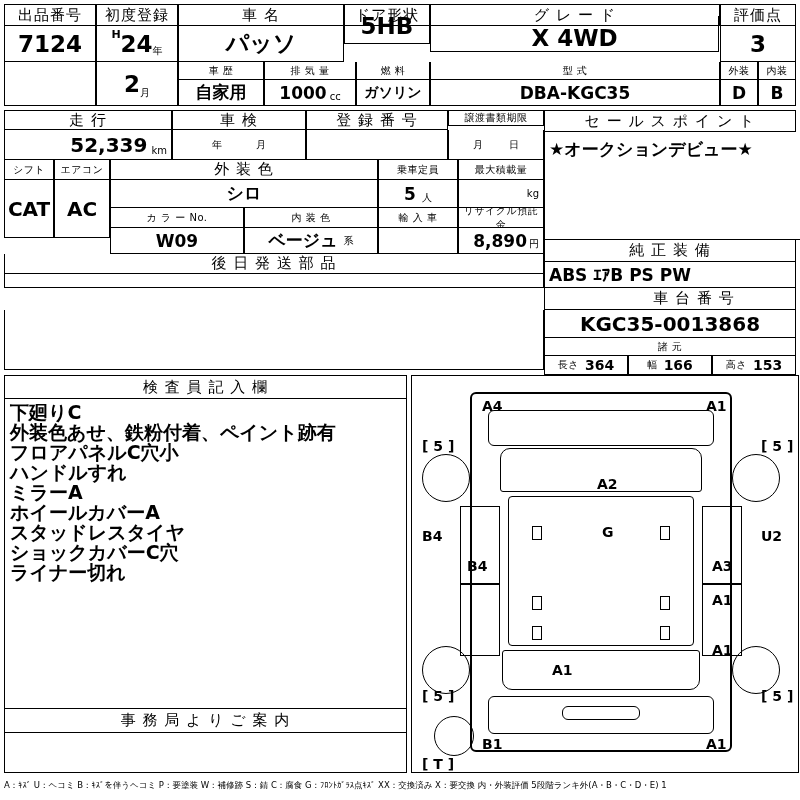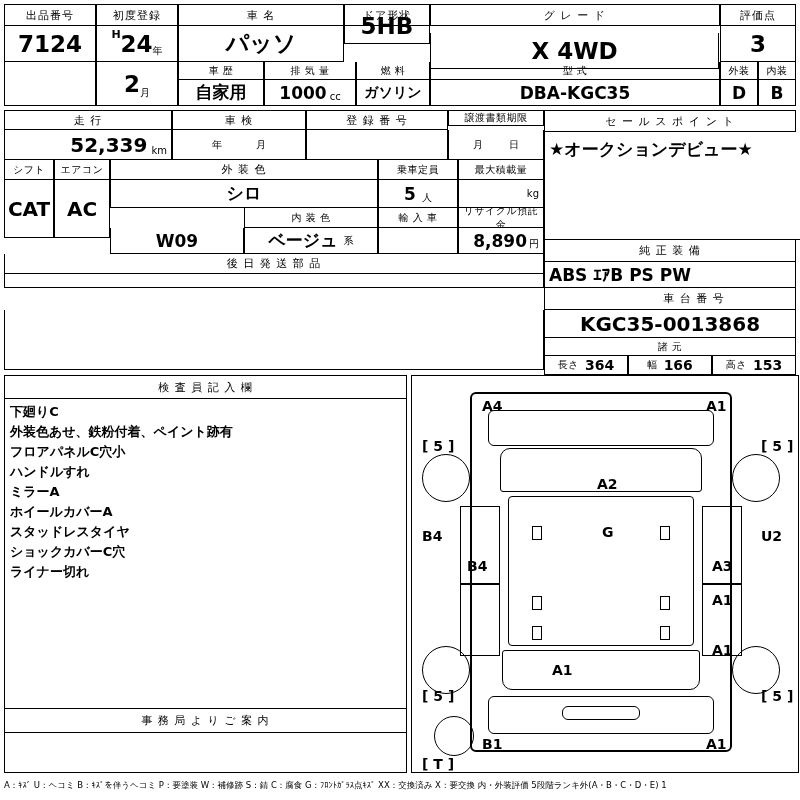--- a/index.html
+++ b/index.html
@@ -1,29 +1,29 @@
 <!DOCTYPE html>
 <html><head>
 <meta charset="utf-8">
 <style>
   html,body{margin:0;padding:0;background:#fff;}
   body{width:800px;height:800px;font-family:"DejaVu Sans","Liberation Sans",sans-serif;color:#000;}
   .sheet{position:relative;width:800px;height:800px;box-sizing:border-box;}
   .bx{position:absolute;box-sizing:border-box;border:1px solid #000;display:flex;align-items:center;justify-content:center;text-align:center;overflow:hidden;}
-  .lbl{font-size:11px;letter-spacing:1px;}
+  .lbl{font-size:15px;letter-spacing:1px;}
   .lbl-sm{font-size:10px;letter-spacing:0.5px;}
   .val{font-size:20px;font-weight:bold;}
   .val-lg{font-size:23px;font-weight:bold;}
   .val-md{font-size:17px;font-weight:bold;}
   .val-sm{font-size:14px;font-weight:bold;}
   .lft{justify-content:flex-start;padding-left:4px;text-align:left;}
   .rgt{justify-content:flex-end;padding-right:4px;text-align:right;}
   .sub{font-size:10px;font-weight:normal;}
   .stack{flex-direction:column;}
-  .notes{position:absolute;box-sizing:border-box;font-size:13px;font-weight:bold;line-height:20px;text-align:left;}
+  .notes{position:absolute;box-sizing:border-box;font-size:19px;font-weight:bold;line-height:20px;text-align:left;}
   .footer{position:absolute;left:4px;top:780px;font-size:8.5px;letter-spacing:0px;white-space:nowrap;}
   .diagram{position:absolute;left:411px;top:375px;width:388px;height:398px;box-sizing:border-box;border:1px solid #000;}
   .dlabel{position:absolute;font-size:14px;font-weight:bold;}
   .dbox{position:absolute;box-sizing:border-box;border:1px solid #000;}
   .circ{position:absolute;box-sizing:border-box;border:1px solid #000;border-radius:50%;}
   .rr{border-radius:6px;}
 </style>
 </head>
 <body>
 
@@ -55,21 +55,21 @@
   <div class="bx" style="left:344px;top:4px;width:86px;height:22px;">
     <span class="lbl">ドア形状</span>
   </div>
   <div class="bx" style="left:344px;top:8px;width:86px;height:36px;border-top:none;">
     <span class="val-lg">5HB</span>
   </div>
 
   <div class="bx" style="left:430px;top:4px;width:290px;height:22px;">
     <span class="lbl">グ レ ー ド</span>
   </div>
-  <div class="bx" style="left:430px;top:33px;width:289px;height:36px;border-top:none;">
+  <div class="bx" style="left:430px;top:16px;width:289px;height:36px;border-top:none;align-items:flex-end;">
     <span class="val-lg">X  4WD</span>
   </div>
 
   <div class="bx" style="left:720px;top:4px;width:76px;height:22px;">
     <span class="lbl">評価点</span>
   </div>
   <div class="bx" style="left:720px;top:26px;width:76px;height:36px;border-top:none;">
     <span class="val-lg">3</span>
   </div>
 
@@ -179,20 +179,23 @@
     <span class="sub" style="padding:0 0 2px 6px;align-self:flex-end;">人</span>
   </div>
 
   <div class="bx" style="left:458px;top:160px;width:86px;height:20px;border-top:none;justify-content:center;">
     <span class="lbl-sm">最大積載量</span>
   </div>
   <div class="bx rgt" style="left:458px;top:180px;width:86px;height:28px;border-top:none;">
     <span class="sub">kg</span>
   </div>
 
+  <div class="bx" style="left:110px;top:208px;width:134px;height:20px;border-top:none;">
+    <span class="lbl-sm">カ ラ ー No.</span>
+  </div>
   <div class="bx" style="left:244px;top:208px;width:134px;height:20px;border-top:none;">
     <span class="lbl-sm">内 装 色</span>
   </div>
   <div class="bx" style="left:110px;top:228px;width:134px;height:26px;border-top:none;">
     <span class="val-md">W09</span>
   </div>
   <div class="bx" style="left:244px;top:228px;width:134px;height:26px;border-top:none;">
     <span class="val-md">ベージュ</span>
     <span class="sub" style="padding-left:6px;">系</span>
   </div>

